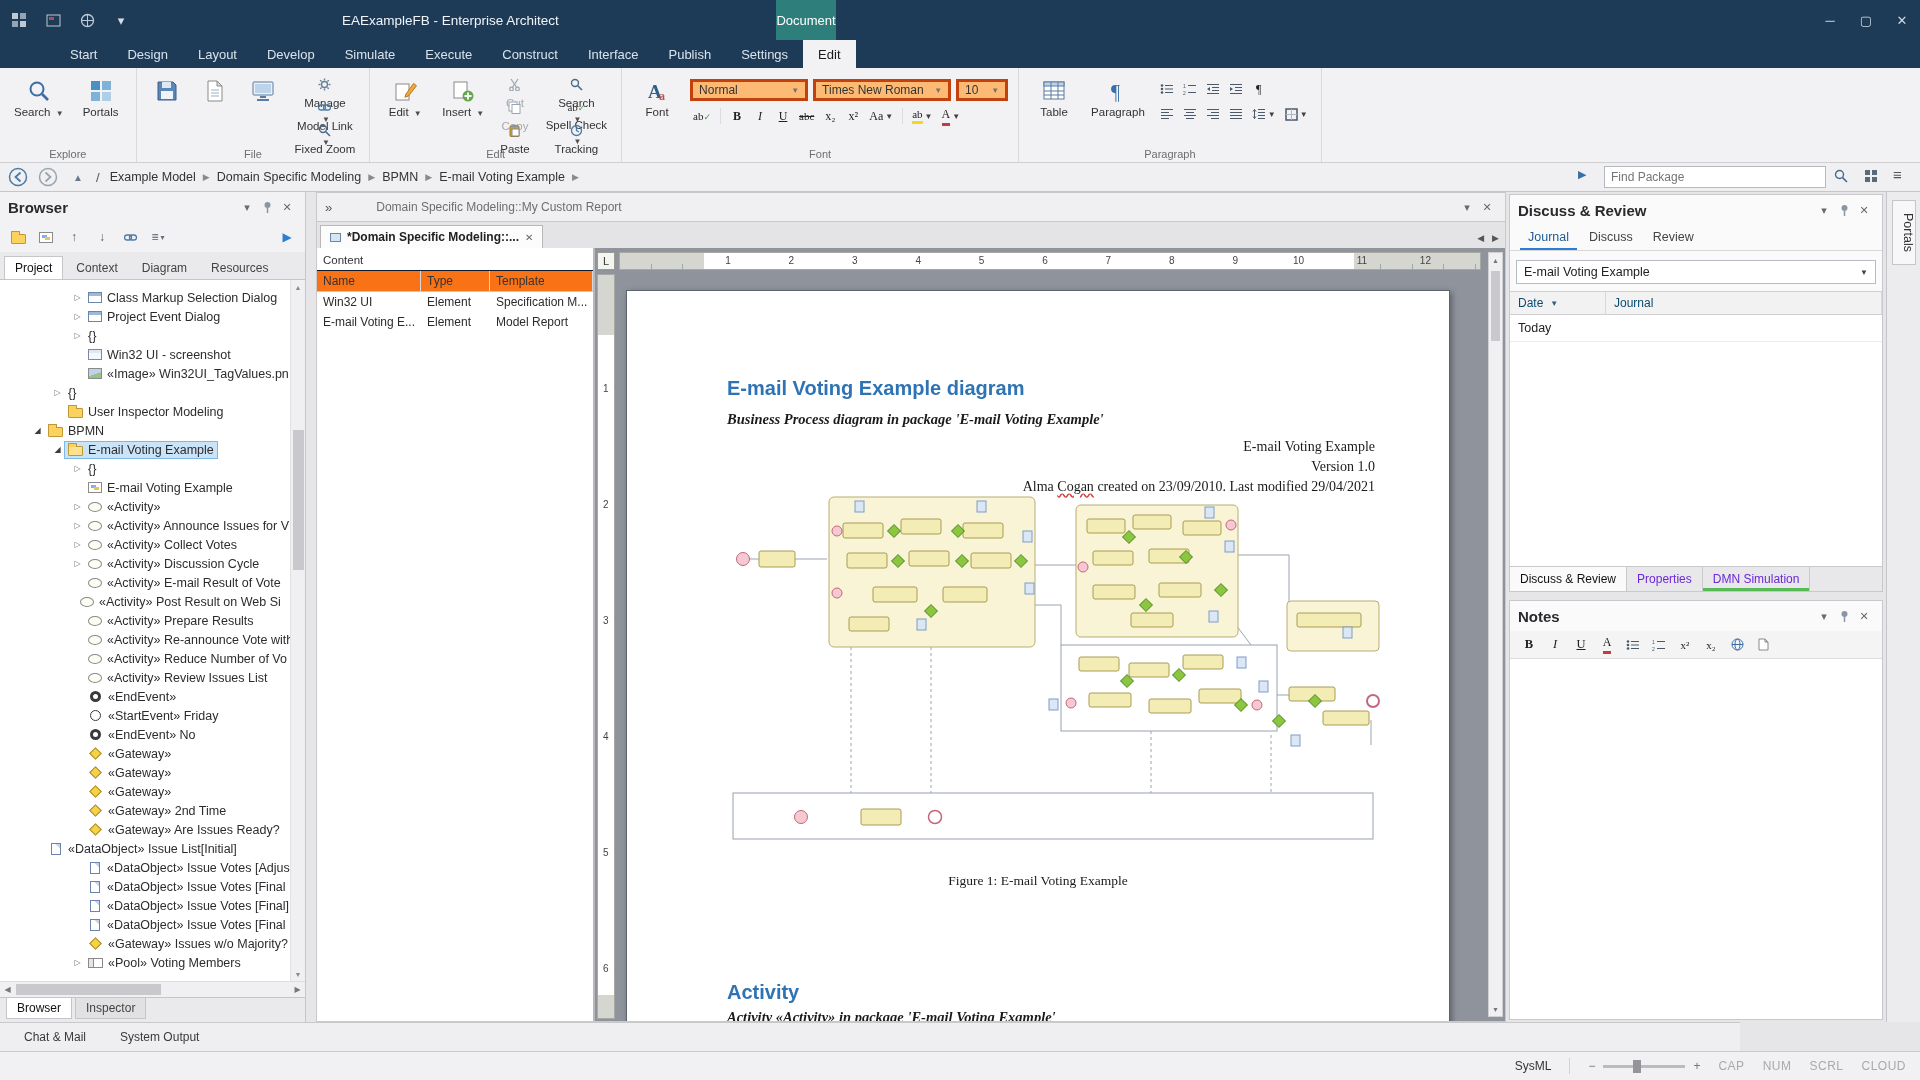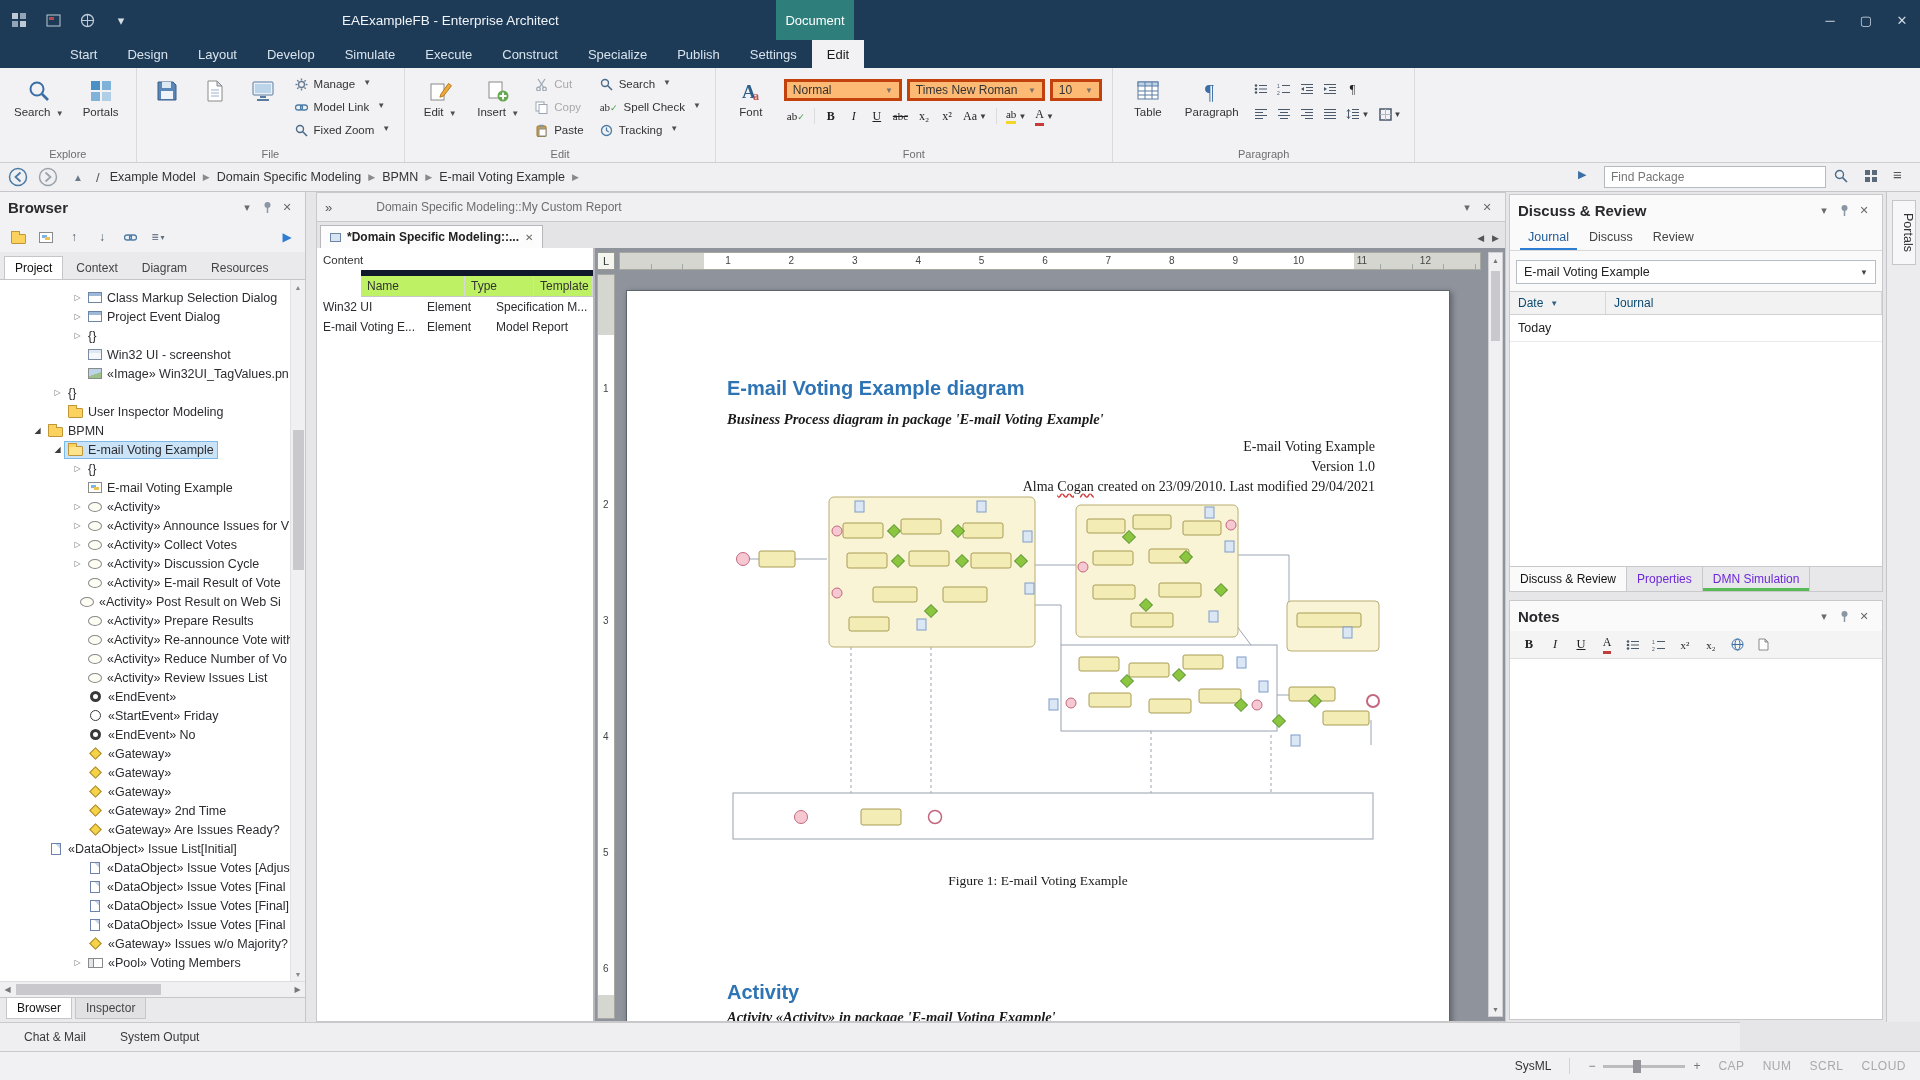--- a/index.html
+++ b/index.html
@@ -5,41 +5,41 @@
 *{margin:0;padding:0;box-sizing:border-box;cursor:default;}
 html,body{width:1920px;height:1080px;overflow:hidden;}
 body{font-family:"Liberation Sans","DejaVu Sans",sans-serif;background:#e6e6e8;position:relative;color:#222;font-size:13px;}
 svg{display:block;}
 
 
 #titlebar{position:absolute;left:0;top:0;width:1920px;height:40px;background:#1d3a57;color:#e8eef4;}
 .tb-icons{position:absolute;left:10px;top:0;height:40px;display:flex;align-items:center;gap:16px;}
 .tb-ic{width:18px;height:18px;display:flex;align-items:center;justify-content:center;opacity:.9;}
 #tb-title{position:absolute;left:342px;top:0;height:40px;display:flex;align-items:center;font-size:13.5px;color:#f0f4f8;}
-#doc-badge{position:absolute;left:776px;top:0;height:40px;width:78px;background:#2e7f7c;color:#fff;display:flex;align-items:center;justify-content:center;font-size:13px;}
+#doc-badge{position:absolute;left:776px;top:0;height:40px;width:60px;background:#2e7f7c;color:#fff;display:flex;align-items:center;justify-content:center;font-size:13px;}
 .win-controls{position:absolute;right:0;top:0;height:40px;display:flex;}
 .win-btn{width:36px;height:40px;display:flex;align-items:center;justify-content:center;font-size:13px;color:#cfd9e2;}
 
 
 #ribbon-tabs{position:absolute;left:0;top:40px;width:1920px;height:28px;background:#1d3a57;}
 #ribbon-tab-list{display:flex;margin-left:55px;height:28px;}
 .rtab{padding:0 15px;display:flex;align-items:center;font-size:13px;color:#d9e3ec;}
 .rtab.active{background:#f2f2f4;color:#1a1a1a;}
 #find-command{position:absolute;left:880px;top:40px;height:28px;display:flex;align-items:center;gap:7px;color:#8fa6ba;font-size:13px;}
 #ribbon-right{position:absolute;right:12px;top:40px;height:28px;display:flex;align-items:center;gap:18px;color:#e8eef4;font-size:13px;}
 .rr-item{display:flex;align-items:center;gap:6px;}
 .dd{font-size:8px;margin-left:2px;opacity:.85;}
 
 
 #ribbon{position:absolute;left:0;top:68px;width:1920px;height:95px;background:#f2f2f4;border-bottom:1px solid #cfcfd2;display:flex;}
 .rgroup{position:relative;padding:5px 10px 18px;display:flex;gap:8px;border-right:1px solid #dadadd;}
 .rgroup-label{position:absolute;bottom:2px;left:0;right:0;text-align:center;font-size:11px;color:#6e6e72;}
 .bigbtn{min-width:50px;display:flex;flex-direction:column;align-items:center;gap:3px;padding:6px 4px 0;font-size:11.5px;color:#333;border-radius:3px;}
 .smallcol{display:flex;flex-direction:column;gap:3px;padding-top:5px;}
-.smallbtn{display:flex;gap:6px;height:20px;padding:0 4px;font-size:11.5px;color:#333;border-radius:2px;}
+.smallbtn{display:flex;align-items:center;gap:6px;height:20px;padding:0 4px;font-size:11.5px;color:#333;border-radius:2px;flex-direction:column;}
 .smallbtn.disabled{color:#a9a9ad;}
 .fontctl{display:flex;flex-direction:column;gap:5px;padding-top:6px;}
 .sel-row{display:flex;gap:5px;}
 .selectbox{height:22px;background:#fdba74;border:3px solid #c2410c;display:flex;align-items:center;justify-content:space-between;padding:0 6px;font-size:12px;color:#333;gap:6px;}
 .selectbox .dd{color:#666;}
 .fbtn-row{display:flex;gap:3px;align-items:center;}
 .fbtn{min-width:20px;height:20px;display:flex;align-items:center;justify-content:center;font-size:12px;padding:0 3px;border-radius:2px;color:#222;}
 .serif{font-family:"Liberation Serif",serif;}
 .strike{text-decoration:line-through;}
 .vr{width:1px;align-self:stretch;background:#dcdcdf;margin:2px 3px;}
@@ -117,21 +117,21 @@
 #editor-title{margin-left:44px;font-size:12px;color:#6e6e72;flex:1;}
 #editor-topbar .ph-ic{position:static;}
 #editor-tabrow{height:26px;background:#e4e4e6;border-left:1px solid #c9c9cc;border-right:1px solid #c9c9cc;display:flex;align-items:flex-end;padding-left:3px;position:relative;}
 .etab{display:flex;align-items:center;gap:6px;background:#fcfcfd;border:1px solid #b8b8bc;border-bottom:none;padding:4px 9px;font-size:12px;font-weight:bold;color:#222;}
 .etab-ic{width:11px;height:9px;border:1px solid #6c86a8;background:#d8e4f2;display:inline-block;}
 .etab-close{color:#666;font-size:10px;font-weight:normal;}
 .etab-scroll{position:absolute;right:6px;bottom:5px;display:flex;gap:8px;color:#555;font-size:9px;}
 #editor-body{position:absolute;left:0;top:56px;bottom:0;right:0;display:flex;border:1px solid #c9c9cc;border-top:none;background:#fff;}
 #content-panel{width:278px;background:#fff;border-right:2px solid #b8b8bc;}
 .cp-label{font-size:11.5px;color:#333;padding:6px 6px 4px;}
-.ct-head{display:grid;grid-template-columns:104px 69px 1fr;background:#bef264;border-top:6px solid #0f172a;border-bottom:1px solid #c8c8ca;margin-left:44px;}
+.ct-head{display:grid;grid-template-columns:104px 69px 1fr;background:#f97316;border-top:1px solid #0f172a;border-bottom:1px solid #c8c8ca;}
 .ct-head .ct-cell{padding:3px 6px;font-size:12px;color:#333;border-right:1px solid #d8d8da;white-space:nowrap;overflow:hidden;}
 .ct-row{display:grid;grid-template-columns:104px 69px 1fr;}
 .ct-row .ct-cell{padding:3px 6px;font-size:12px;color:#2c2c30;white-space:nowrap;overflow:hidden;}
 
 #doc-area{flex:1;position:relative;background:#8f939c;overflow:hidden;}
 #corner-box{position:absolute;left:2px;top:4px;width:18px;height:18px;background:#f5f5f0;border:1px solid #9a9a94;font-size:11px;display:flex;align-items:center;justify-content:center;color:#333;}
 #hruler{position:absolute;left:24px;top:4px;width:862px;height:18px;background:#d6d6d0;border:1px solid #a8a8a2;background-image:repeating-linear-gradient(90deg,transparent 0 30.7px,#a0a8a8 30.7px 31.7px);background-size:100% 5px;background-position:0 100%;background-repeat:no-repeat;}
 #hruler .page-zone{position:absolute;left:84px;width:650px;top:0;bottom:0;background:#fff;}
 .hnum{position:absolute;top:2px;font-size:10px;color:#444;transform:translateX(-50%);z-index:2;}
 #vruler{position:absolute;left:2px;top:26px;width:18px;bottom:2px;background:#d6d6d0;border:1px solid #a8a8a2;}
@@ -227,21 +227,21 @@
 
 <div id="ribbon-tabs">
   <div id="ribbon-tab-list">
       <div class="rtab">Start</div>
       <div class="rtab">Design</div>
       <div class="rtab">Layout</div>
       <div class="rtab">Develop</div>
       <div class="rtab">Simulate</div>
       <div class="rtab">Execute</div>
       <div class="rtab">Construct</div>
-      <div class="rtab">Specialize</div>
+      <div class="rtab">Interface</div>
       <div class="rtab">Publish</div>
       <div class="rtab">Settings</div>
       <div class="rtab active">Edit</div>
     </div>
   <div id="find-command">
     <span>
         <svg width="13" height="13">
           <circle cx="5" cy="5" r="3.5" fill="none" stroke="#8fa6ba" stroke-width="1.4"></circle>
           <line x1="7.8" y1="7.8" x2="12" y2="12" stroke="#8fa6ba" stroke-width="1.6"></line>
         </svg>

